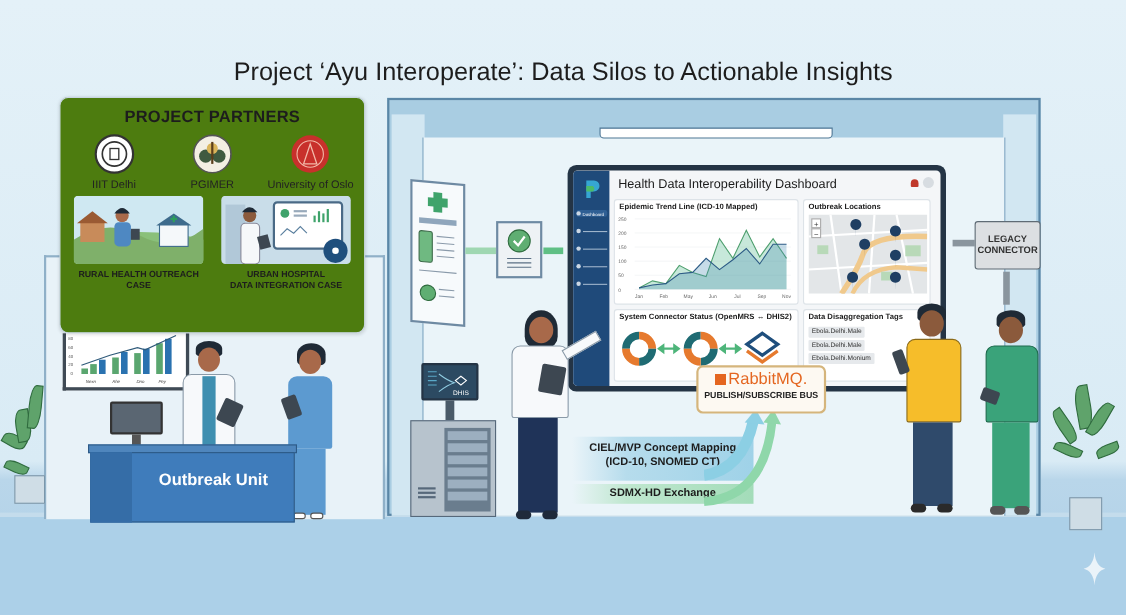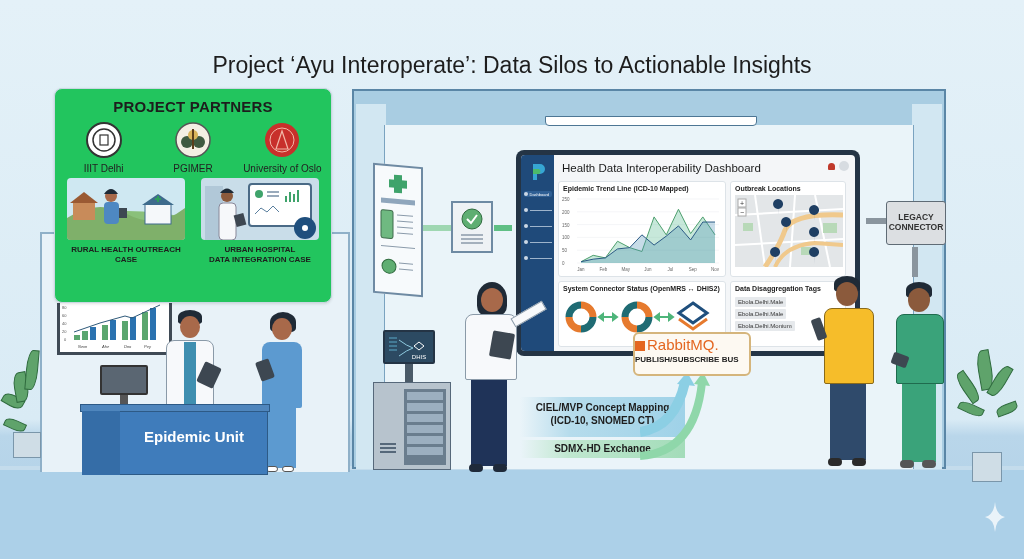--- a/index.html
+++ b/index.html
@@ -7,21 +7,21 @@
   .abs { position: absolute; }
   .scene { position: absolute; inset: 0; background: linear-gradient(#e4f1f8 0%, #d9ebf5 75%, #b9d6ea 78%, #aecfe6 100%); }
   .floor { position: absolute; left: 0; right: 0; top: 470px; bottom: 0; background: #acd0e8; }
   .floor-line { position: absolute; left: 0; right: 0; top: 466px; height: 4px; background: #c4dcec; }
   .title { position: absolute; left: 0; right: 0; top: 52px; text-align: center; font-size: 23px; color: #1d1d1d; font-family: "Liberation Sans", sans-serif; }
 
   
   .left-wall { position: absolute; left: 40px; top: 232px; width: 310px; height: 240px; background: #e8f2f8; border: 2px solid #8fb0c8; border-bottom: none; }
 
   
-  .panel { position: absolute; left: 54px; top: 88px; width: 278px; height: 215px; background: #22c55e; border: 1px solid #c9d7e2; border-radius: 8px; box-shadow: 0 1px 3px rgba(0,0,0,.12); }
+  .panel { position: absolute; left: 54px; top: 88px; width: 278px; height: 215px; background: #4d7c0f; border: 1px solid #c9d7e2; border-radius: 8px; box-shadow: 0 1px 3px rgba(0,0,0,.12); }
   .panel h2 { font-size: 15px; font-weight: bold; text-align: center; color: #1d1d1d; letter-spacing: .2px; }
   .partners-title { margin-top: 9px; }
   .partners { display: flex; justify-content: space-around; margin-top: 6px; padding: 0 4px; }
   .partner { display: flex; flex-direction: column; align-items: center; width: 66px; }
   .logo { width: 38px; height: 38px; border-radius: 50%; }
   .partner-name { font-size: 10px; color: #222; margin-top: 4px; white-space: nowrap; }
   .cases-title { margin-top: 7px; font-size: 15px !important; }
   .cases { display: flex; justify-content: space-between; padding: 0 12px; margin-top: 4px; }
   .case { width: 118px; display: flex; flex-direction: column; align-items: center; }
   .case-img { width: 118px; height: 62px; border-radius: 4px; overflow: hidden; position: relative; }
@@ -60,21 +60,21 @@
   .dash-main { flex: 1; padding: 4px 6px; position: relative; }
   .dash-title { font-size: 11.5px; font-weight: normal; color: #1b1b1b; margin-top: 3px; margin-left: 2px; }
   .dash-icons { position: absolute; right: 6px; top: 6px; display: flex; gap: 4px; align-items: center; }
   .bell { width: 7px; height: 7px; background: #c0392b; border-radius: 50% 50% 1px 1px; }
   .avatar { width: 10px; height: 10px; border-radius: 50%; background: #d7dce1; }
   .card { position: absolute; background: #fff; border: 1px solid #dde3e8; border-radius: 3px; }
   .card-title { font-size: 7px; font-weight: bold; color: #1b1b1b; padding: 3px 4px; white-space: nowrap; }
   .tag { font-size: 6px; color: #333; background: #e6e9ec; padding: 2px 3px; margin: 2px 4px; width: fit-content; border-radius: 1px; }
 
   
-  .rmq { position: absolute; left: 633px; top: 332px; width: 118px; height: 44px; background: #fdf9f2; border: 2px solid #d5b57c; border-radius: 6px; }
+  .rmq { position: absolute; left: 633px; top: 332px; width: 118px; height: 44px; background: #fdf9f2; border: 2px solid #d5b57c; border-radius: 6px; text-align: center; }
   .rmq-logo { font-size: 15px; color: #e46620; margin-top: 2px; }
   .rmq-logo b { display: inline-block; width: 10px; height: 10px; background: #e46620; margin-right: 2px; vertical-align: -1px; }
   .rmq-sub { font-size: 8px; font-weight: bold; color: #222; margin-top: 2px; }
 
   
   .flow1 { position: absolute; left: 520px; top: 397px; width: 165px; height: 40px; background: linear-gradient(90deg, rgba(185,220,236,0) 0%, #b6dcec 30%, #9fd2e8 100%); }
   .flow1-label { position: absolute; left: 520px; top: 402px; width: 165px; text-align: center; font-size: 10px; font-weight: bold; color: #1d1d1d; line-height: 1.25; }
   .flow2 { position: absolute; left: 520px; top: 440px; width: 165px; height: 18px; background: linear-gradient(90deg, rgba(190,230,210,0) 0%, #bfe7cf 30%, #a3dcb9 100%); }
   .flow2-label { position: absolute; left: 520px; top: 443px; width: 165px; text-align: center; font-size: 10px; font-weight: bold; color: #1d1d1d; }
 
@@ -230,21 +230,21 @@
   <div class="torso" style="left:4px; top:30px; width:40px; height:66px; background:#5c9ad0;"></div>
   <div class="legs" style="left:10px; top:96px; width:28px; height:60px; background:#5c9ad0;"></div>
   <div class="abs" style="left:0; top:48px; width:14px; height:20px; background:#3d4751; transform:rotate(-20deg); border-radius:2px;"></div>
   <div class="abs" style="left:8px; top:154px; width:12px; height:6px; background:#fff; border:1px solid #555; border-radius:3px;"></div>
   <div class="abs" style="left:24px; top:154px; width:12px; height:6px; background:#fff; border:1px solid #555; border-radius:3px;"></div>
 </div>
 
 <div class="desk-top"></div>
 <div class="desk"></div>
 <div class="desk-side"></div>
-<div class="desk-label">Epidemic Unit</div>
+<div class="desk-label">Outbreak Unit</div>
 
 <div>
   <div class="leaf" style="left:2px; top:395px; width:22px; height:12px; transform:rotate(30deg);"></div>
   <div class="leaf" style="left:14px; top:372px; width:14px; height:30px; transform:rotate(-10deg);"></div>
   <div class="leaf" style="left:26px; top:350px; width:12px; height:40px; transform:rotate(5deg);"></div>
   <div class="leaf" style="left:4px; top:420px; width:22px; height:10px; transform:rotate(25deg);"></div>
   <div class="plant-pot" style="left:13px; top:432px; width:28px; height:26px;"></div>
 </div>
 
 <div class="frame-outer"></div>

